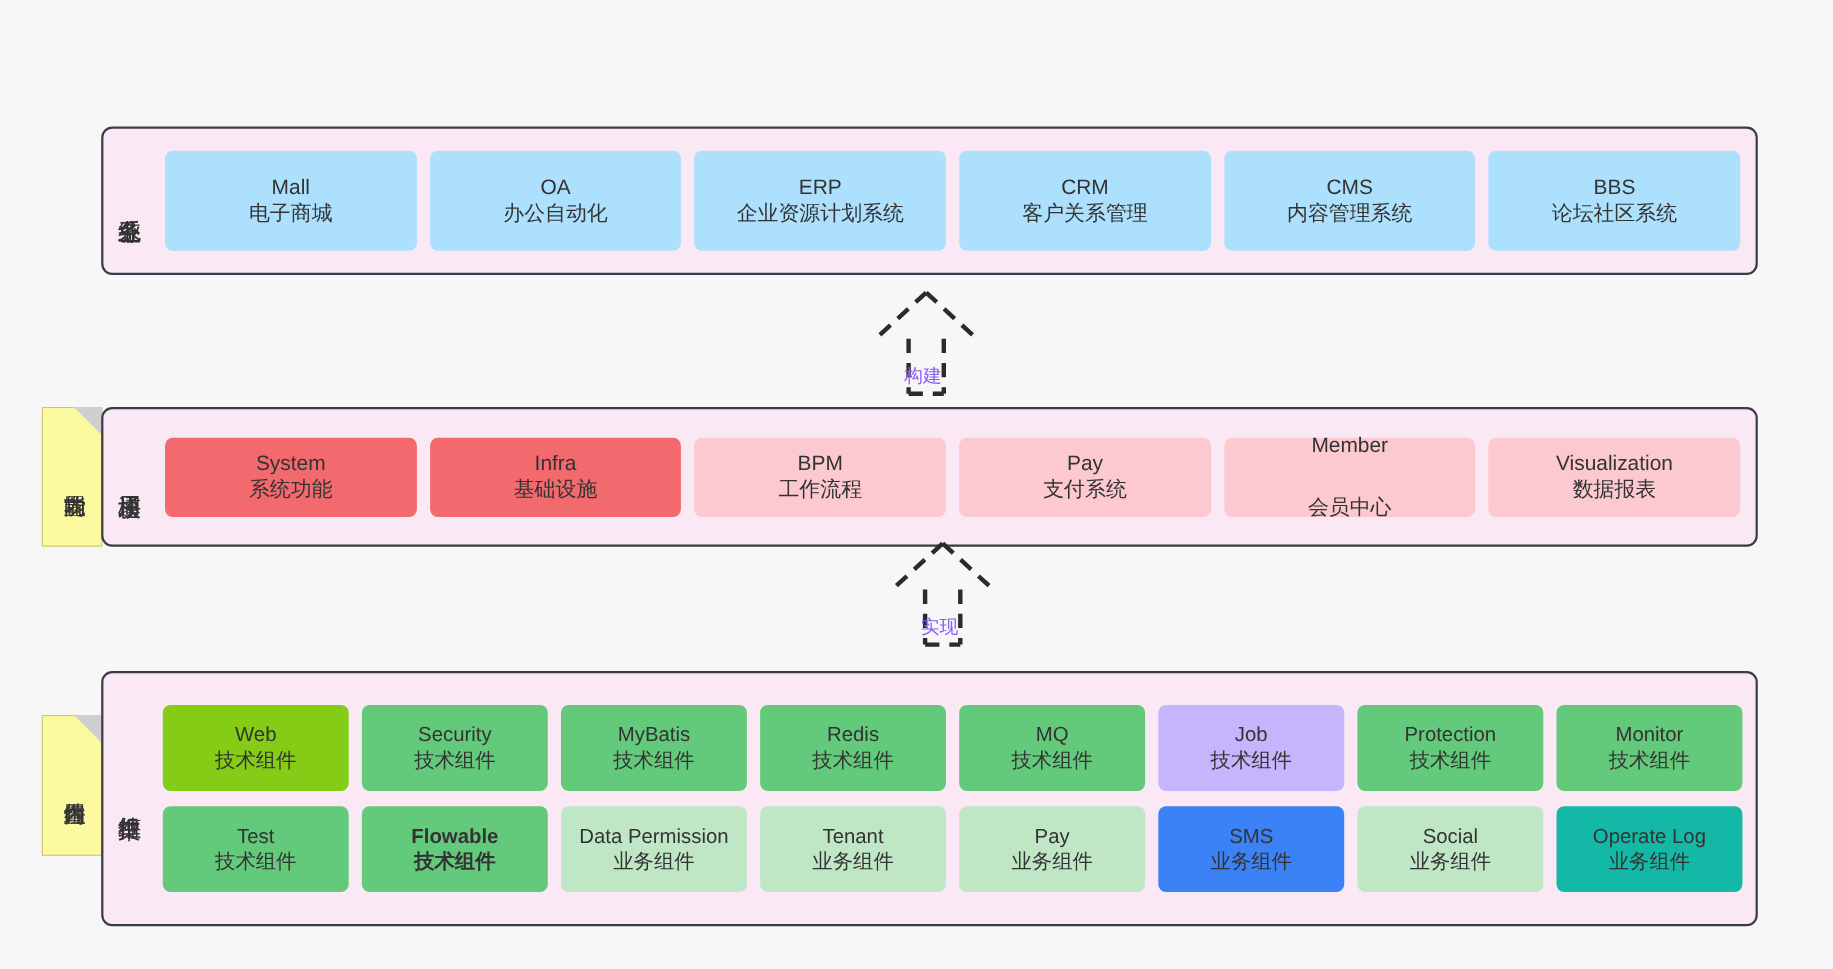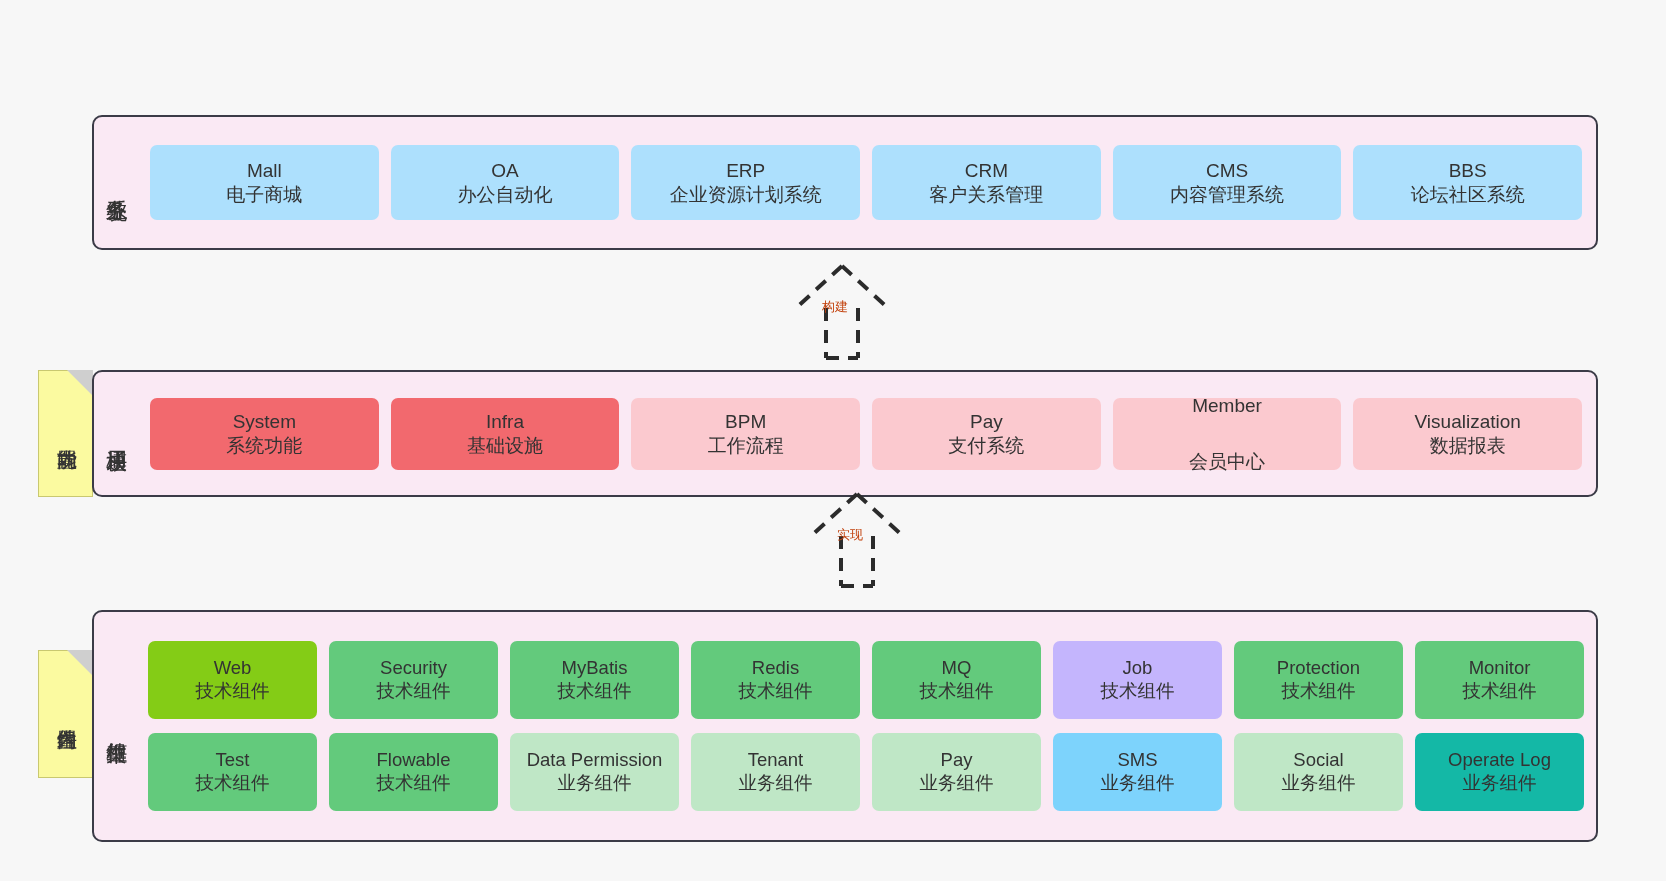--- a/index.html
+++ b/index.html
@@ -63,21 +63,21 @@
     line-height:1.22;
     color:#333;
     padding:6px 4px;
   }
   .cell .en{display:block;}
   .cell .cn{display:block;}
 
   
   #layer-business{left:92px;top:115px;width:1506px;height:135px;}
   #layer-business .cells{padding:0 14px;}
-  #layer-business .cell{height:75px;background:#ade0fd;}
+  #layer-business .cell{height:91px;background:#ade0fd;}
 
   #layer-common{left:92px;top:370px;width:1506px;height:127px;}
   #layer-common .cells{padding:0 14px;}
   #layer-common .cell{height:72px;}
 
   #layer-framework{left:92px;top:610px;width:1506px;height:232px;}
   #layer-framework .cells{padding:0 12px;gap:14px;}
   #layer-framework .cell{height:78px;font-size:18.5px;}
 
   
@@ -106,24 +106,25 @@
     border-top:26px solid #cfcfcf;
   }
   #note-functions{left:38px;top:370px;width:55px;height:127px;}
   #note-components{left:38px;top:650px;width:55px;height:128px;}
 
   
   .conn{position:absolute;}
   .conn svg{display:block;overflow:visible;}
   .conn-label{
     position:absolute;
-    font-size:13px;
-    color:#c2410c;
+    font-size:17px;
+    color:#8b5cf6;
     background:transparent;
     white-space:nowrap;
+    margin-top:32px;
   }
   #conn-build{left:782px;top:262px;width:120px;height:98px;}
   #conn-build .conn-label{left:40px;top:36px;}
   #conn-impl{left:797px;top:490px;width:120px;height:98px;}
   #conn-impl .conn-label{left:40px;top:36px;}
 </style>
 </head>
 <body>
 
 <div class="canvas">
@@ -249,37 +250,37 @@
           <div class="cell" style="background: rgb(99, 202, 124);">
             <span class="en">Monitor</span>
             <span class="cn">技术组件</span>
           </div>
         </div>
         <div class="row">
           <div class="cell" style="background: rgb(99, 202, 124);">
             <span class="en">Test</span>
             <span class="cn">技术组件</span>
           </div>
-          <div class="cell" style="background: rgb(99, 202, 124);">
+          <div class="cell" style="background: rgb(99, 202, 124); font-weight: bold;">
             <span class="en">Flowable</span>
             <span class="cn">技术组件</span>
           </div>
           <div class="cell" style="background: rgb(191, 231, 198);">
             <span class="en">Data Permission</span>
             <span class="cn">业务组件</span>
           </div>
           <div class="cell" style="background: rgb(191, 231, 198);">
             <span class="en">Tenant</span>
             <span class="cn">业务组件</span>
           </div>
           <div class="cell" style="background: rgb(191, 231, 198);">
             <span class="en">Pay</span>
             <span class="cn">业务组件</span>
           </div>
-          <div class="cell" style="background: #7dd3fc;">
+          <div class="cell" style="background: #3b82f6;">
             <span class="en">SMS</span>
             <span class="cn">业务组件</span>
           </div>
           <div class="cell" style="background: rgb(191, 231, 198);">
             <span class="en">Social</span>
             <span class="cn">业务组件</span>
           </div>
           <div class="cell" style="background: #14b8a6;">
             <span class="en">Operate Log</span>
             <span class="cn">业务组件</span>

